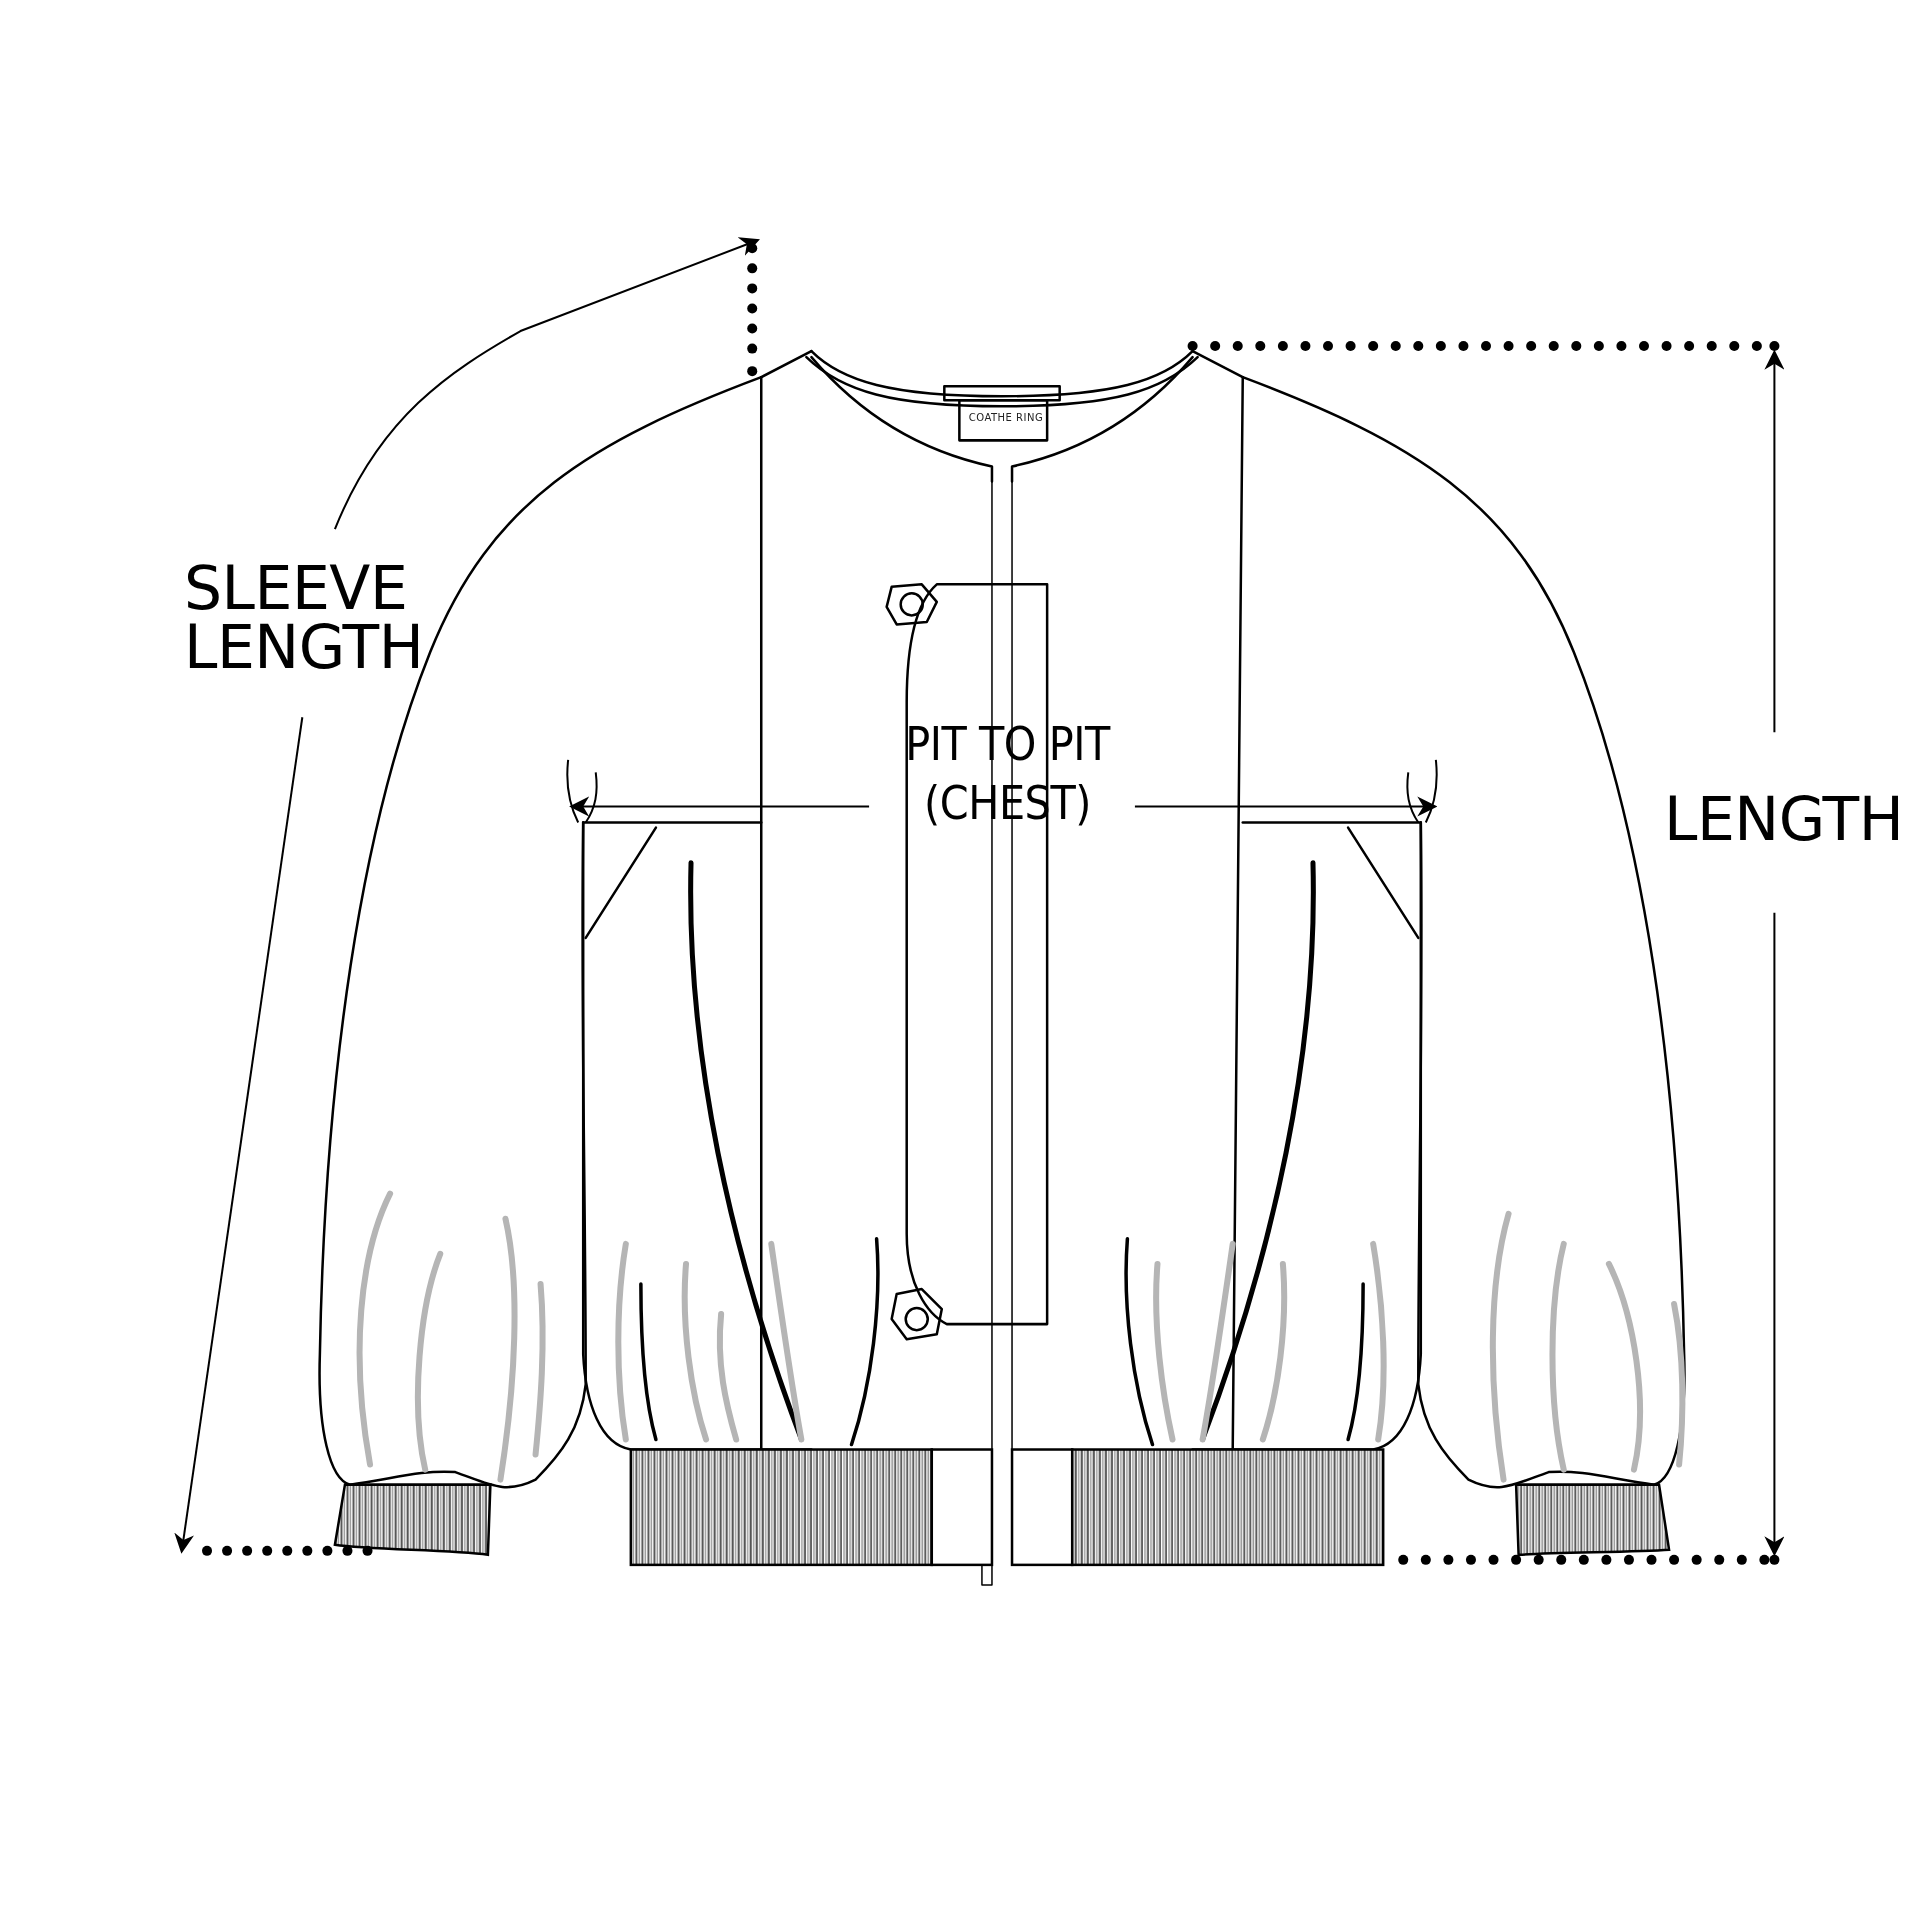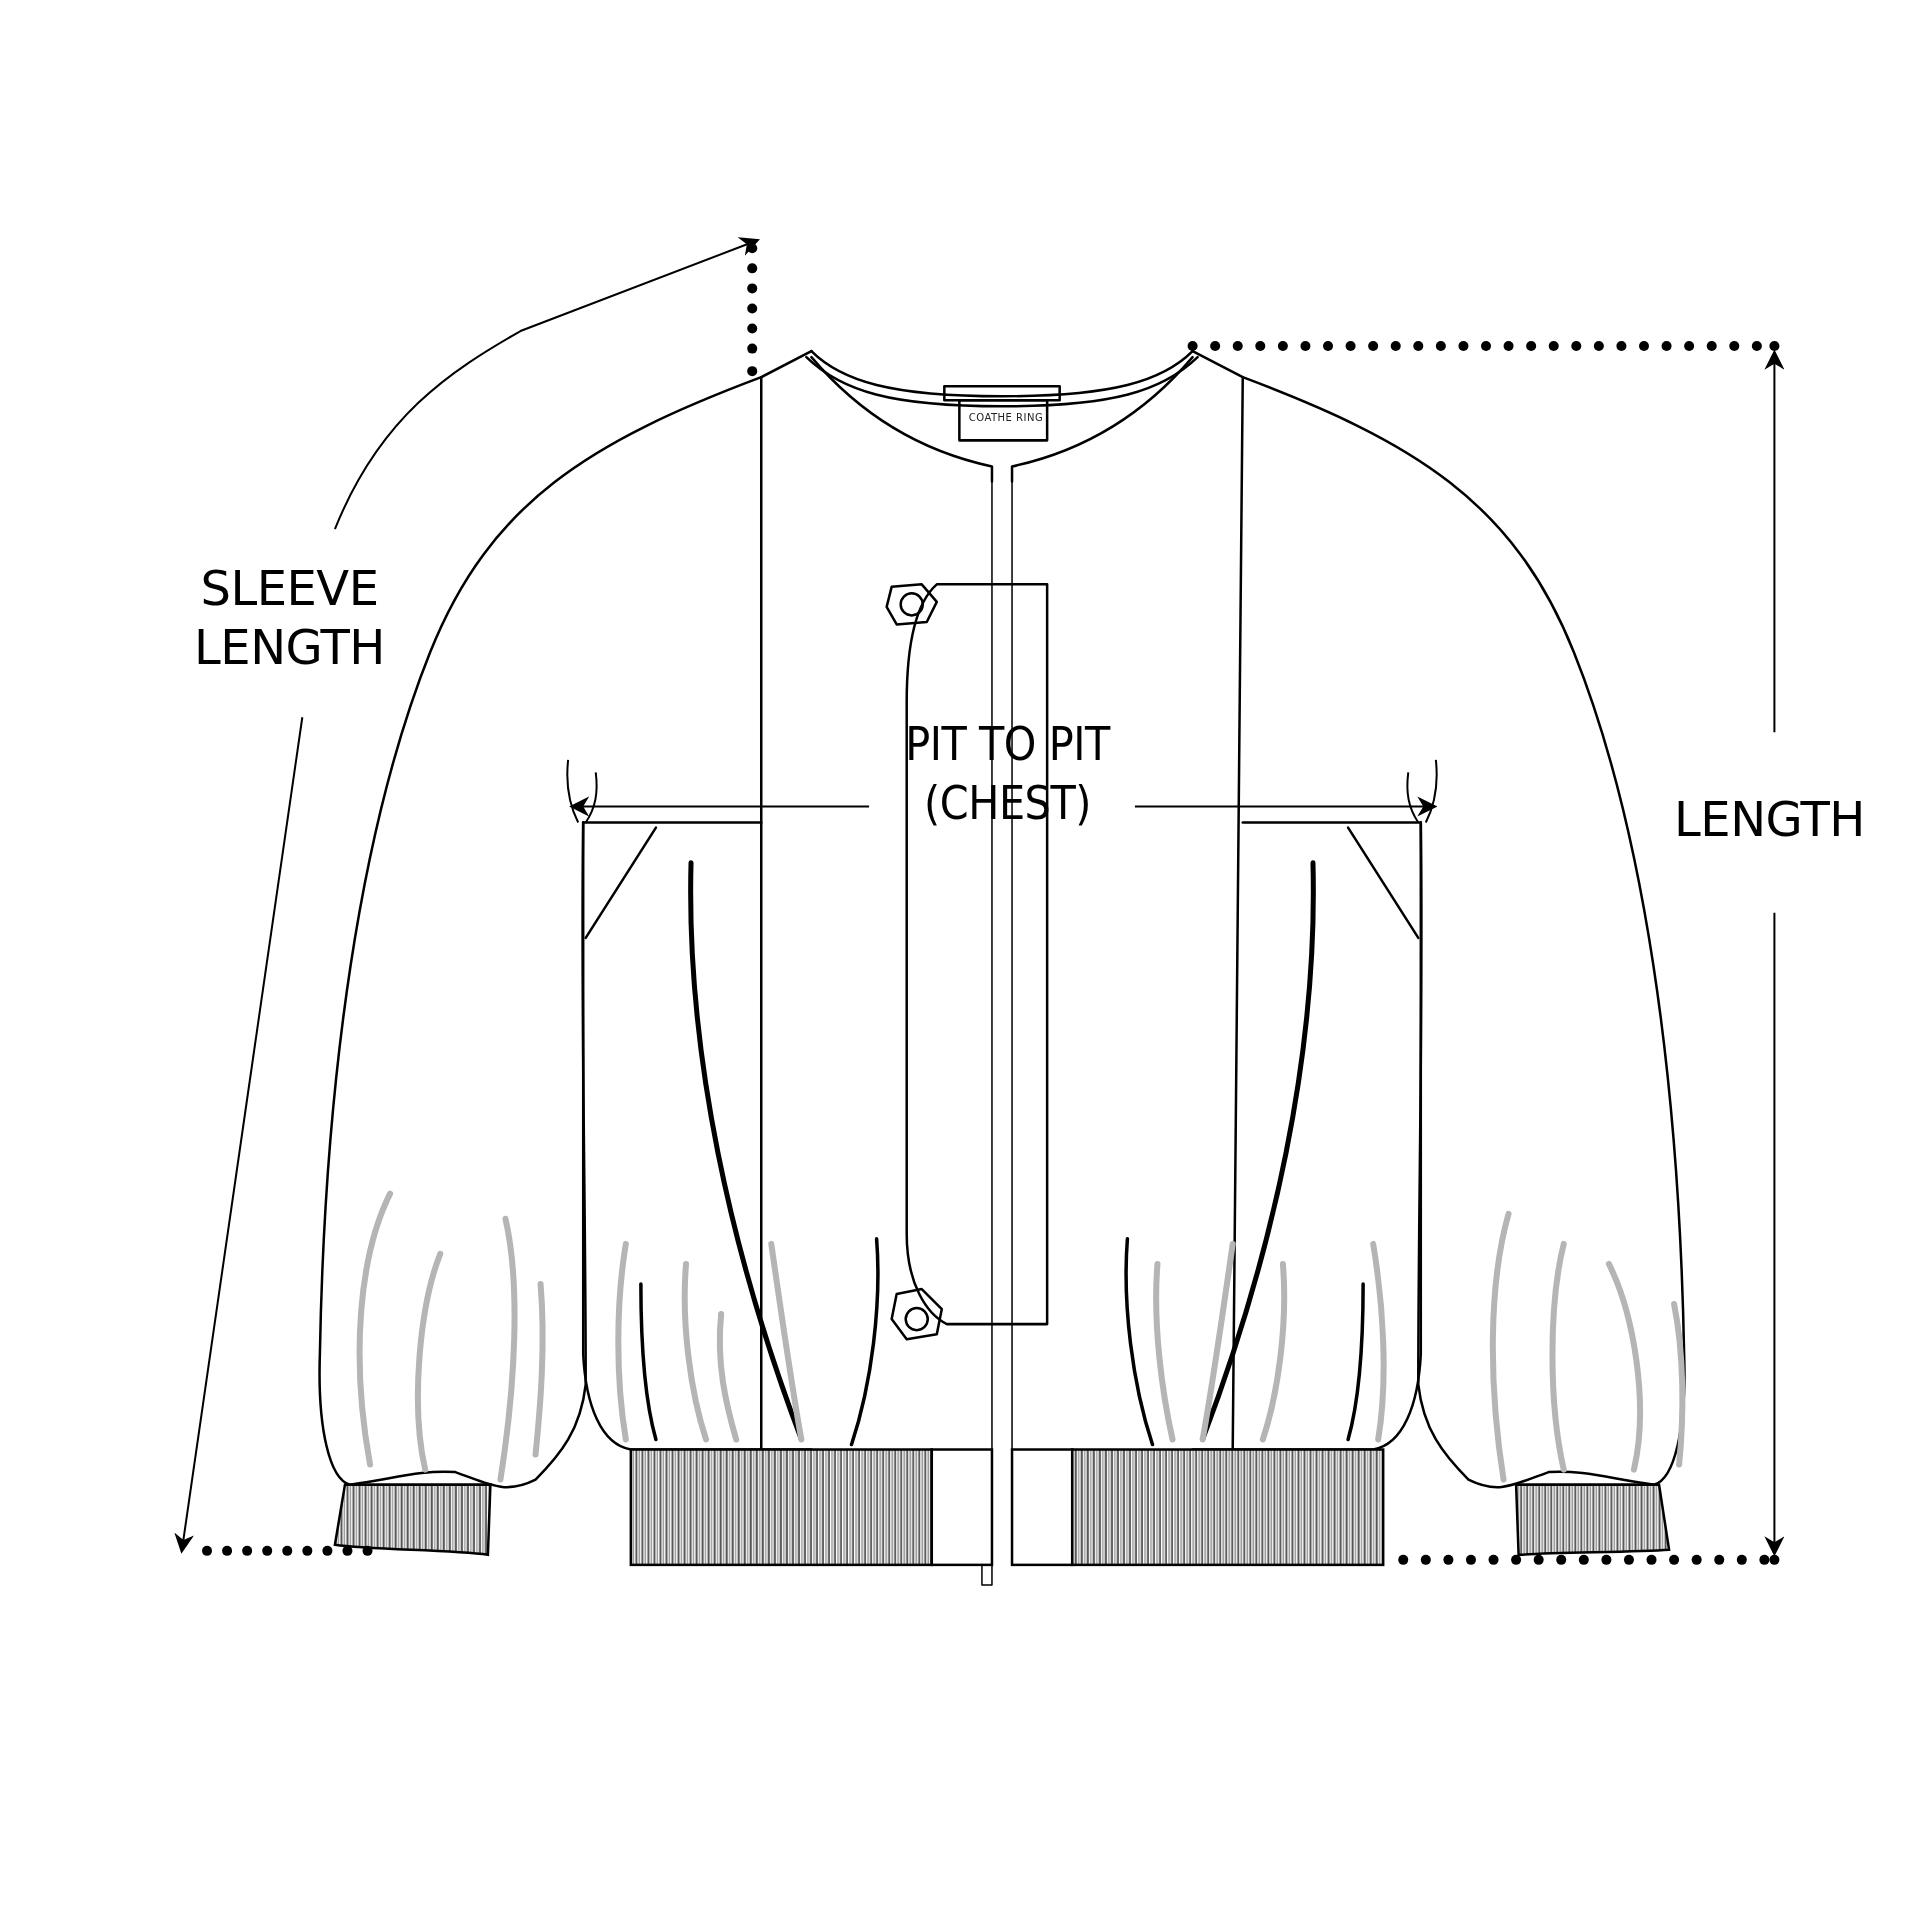--- a/index.html
+++ b/index.html
@@ -1,18 +1,18 @@
 <!DOCTYPE html>
 <html style="font-size:8px"><head>
 <meta charset="utf-8">
 <style>
   html, body { margin: 0; padding: 0; background: #ffffff; }
   body { width: 1926px; height: 1926px; position: relative; overflow: hidden; font-family: "DejaVu Sans", "Liberation Sans", sans-serif; }
   #stage { position: absolute; left: 9px; top: 0; width: 1926px; height: 1926px; margin-left: 30px; }
-  .label { position: absolute; color: #000; font-size: 48px; line-height: 59px; text-align: center; white-space: nowrap; letter-spacing: -0.5px; }
+  .label { position: absolute; color: #000; font-size: 60px; line-height: 59px; text-align: center; white-space: nowrap; letter-spacing: -0.5px; }
   .label span { display: block; }
   #sleeve-label { left: 145px; top: 559px; width: 211px; }
   #chest-label { left: 823px; top: 715px; width: 291px; font-size: 46px; line-height: 59px; transform: scaleX(0.9); }
   #length-label { left: 1625px; top: 790px; width: 211px; }
   .tag-text { position: absolute; left: 923px; top: 412px; width: 88px; font-size: 10px; text-align: center; color: #222; letter-spacing: 0.5px; }
 </style>
 </head>
 <body>
 
 <div id="stage">

